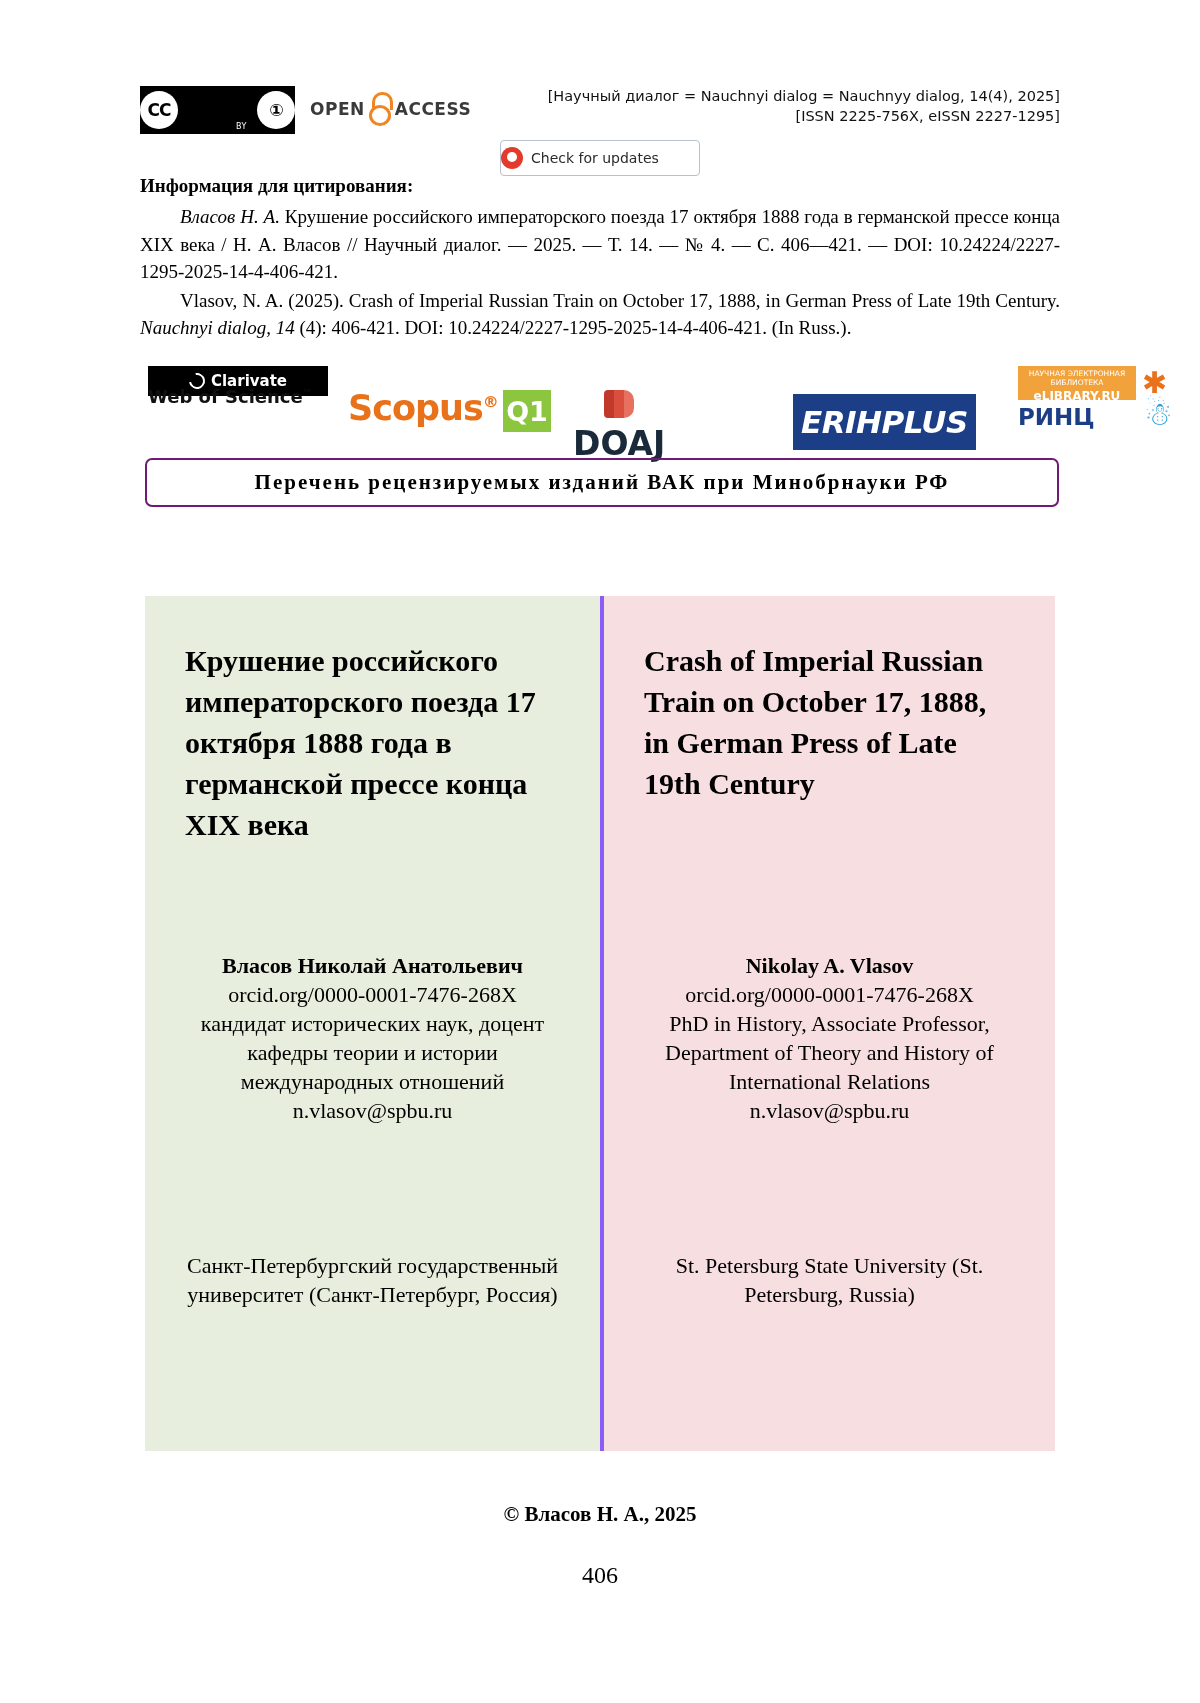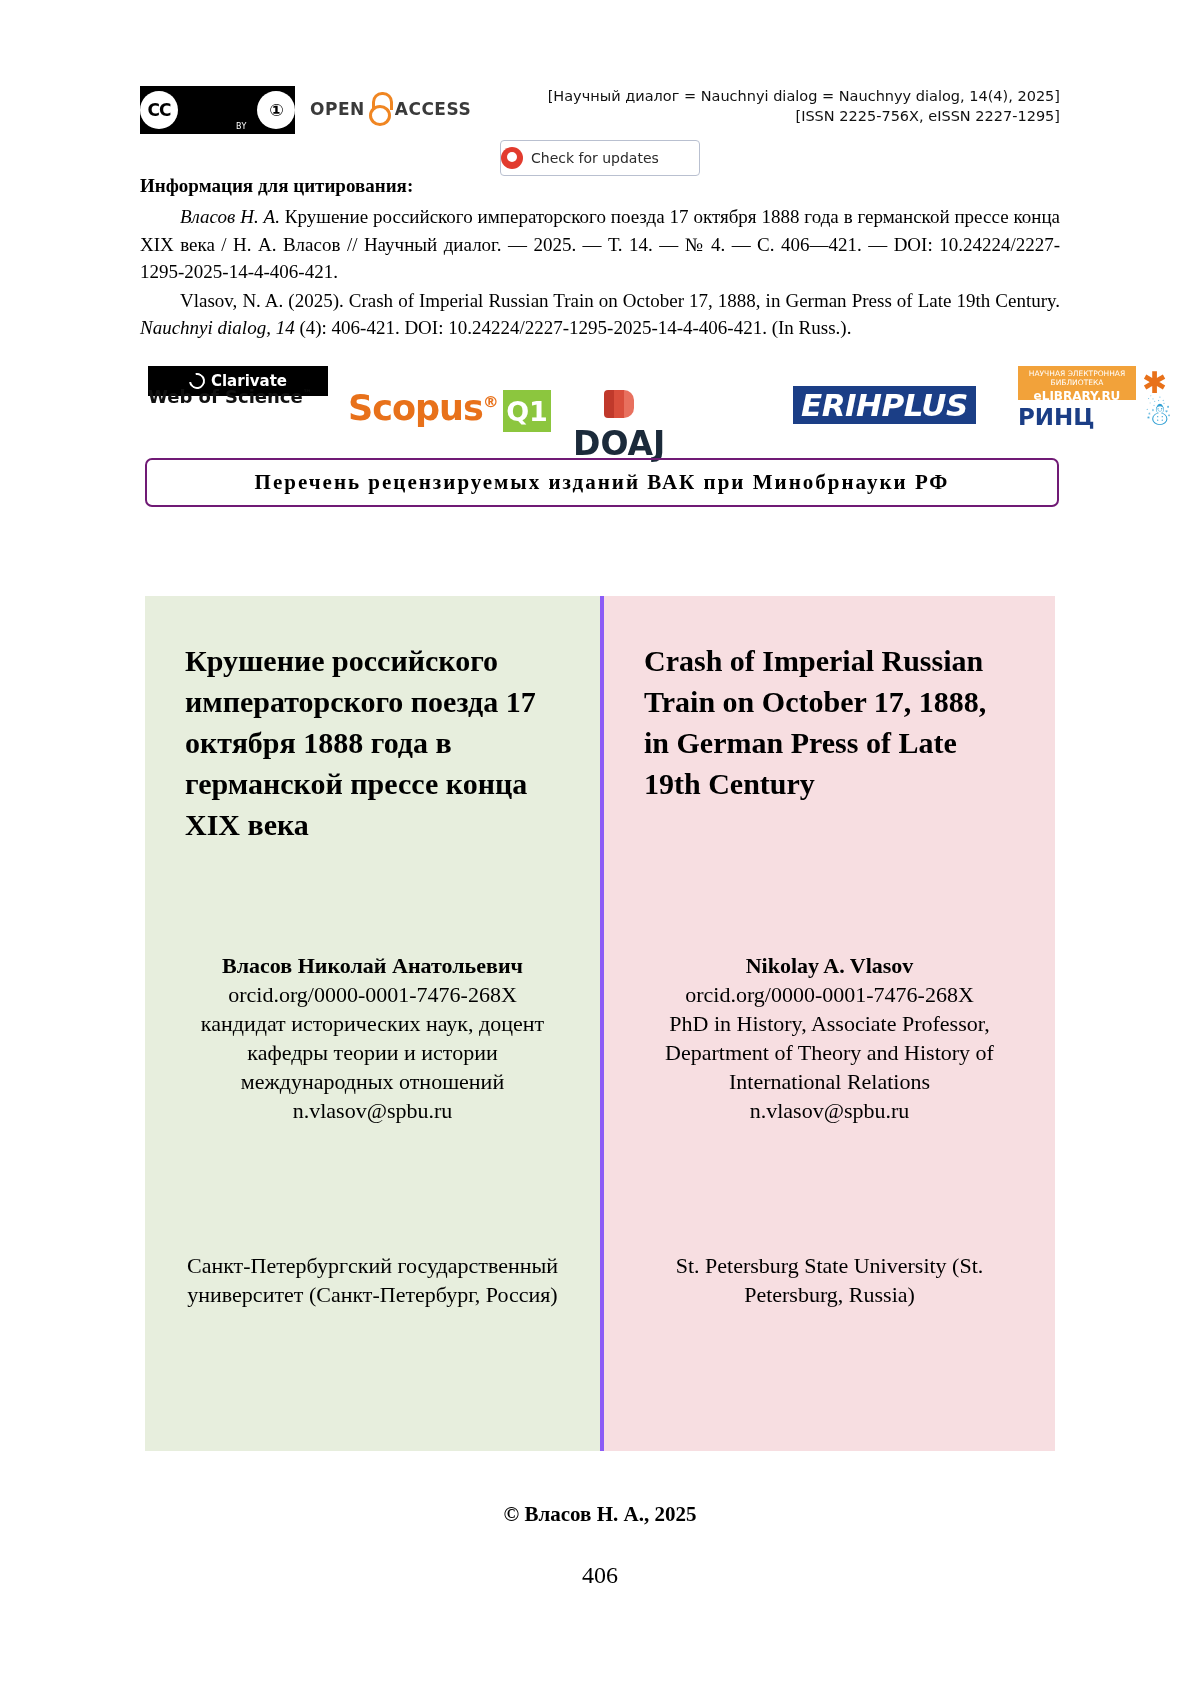--- a/index.html
+++ b/index.html
@@ -237,24 +237,24 @@
     color: #1b2a3a;
     flex-direction: column;
   }
   .doaj-mark {
     width: 30px; height: 28px;
     background: linear-gradient(90deg,#c0392b 0 33%, #d94e3c 33% 66%, #e8705e 66% 100%);
     border-radius: 4px 10px 10px 4px;
   }
   .erih {
     position: absolute;
-    left: 645px; top: 20px;
+    left: 645px; top: 28px;
     background: #1b3e86;
     color: #fff;
-    padding: 1px 8px;
+    padding: 10px 8px;
     font-family: "DejaVu Sans", sans-serif;
     font-weight: bold;
     font-style: italic;
     font-size: 31px;
     letter-spacing: -0.5px;
     text-align: center;
   }
   .elibrary {
     position: absolute;
     left: 870px; top: 0;

